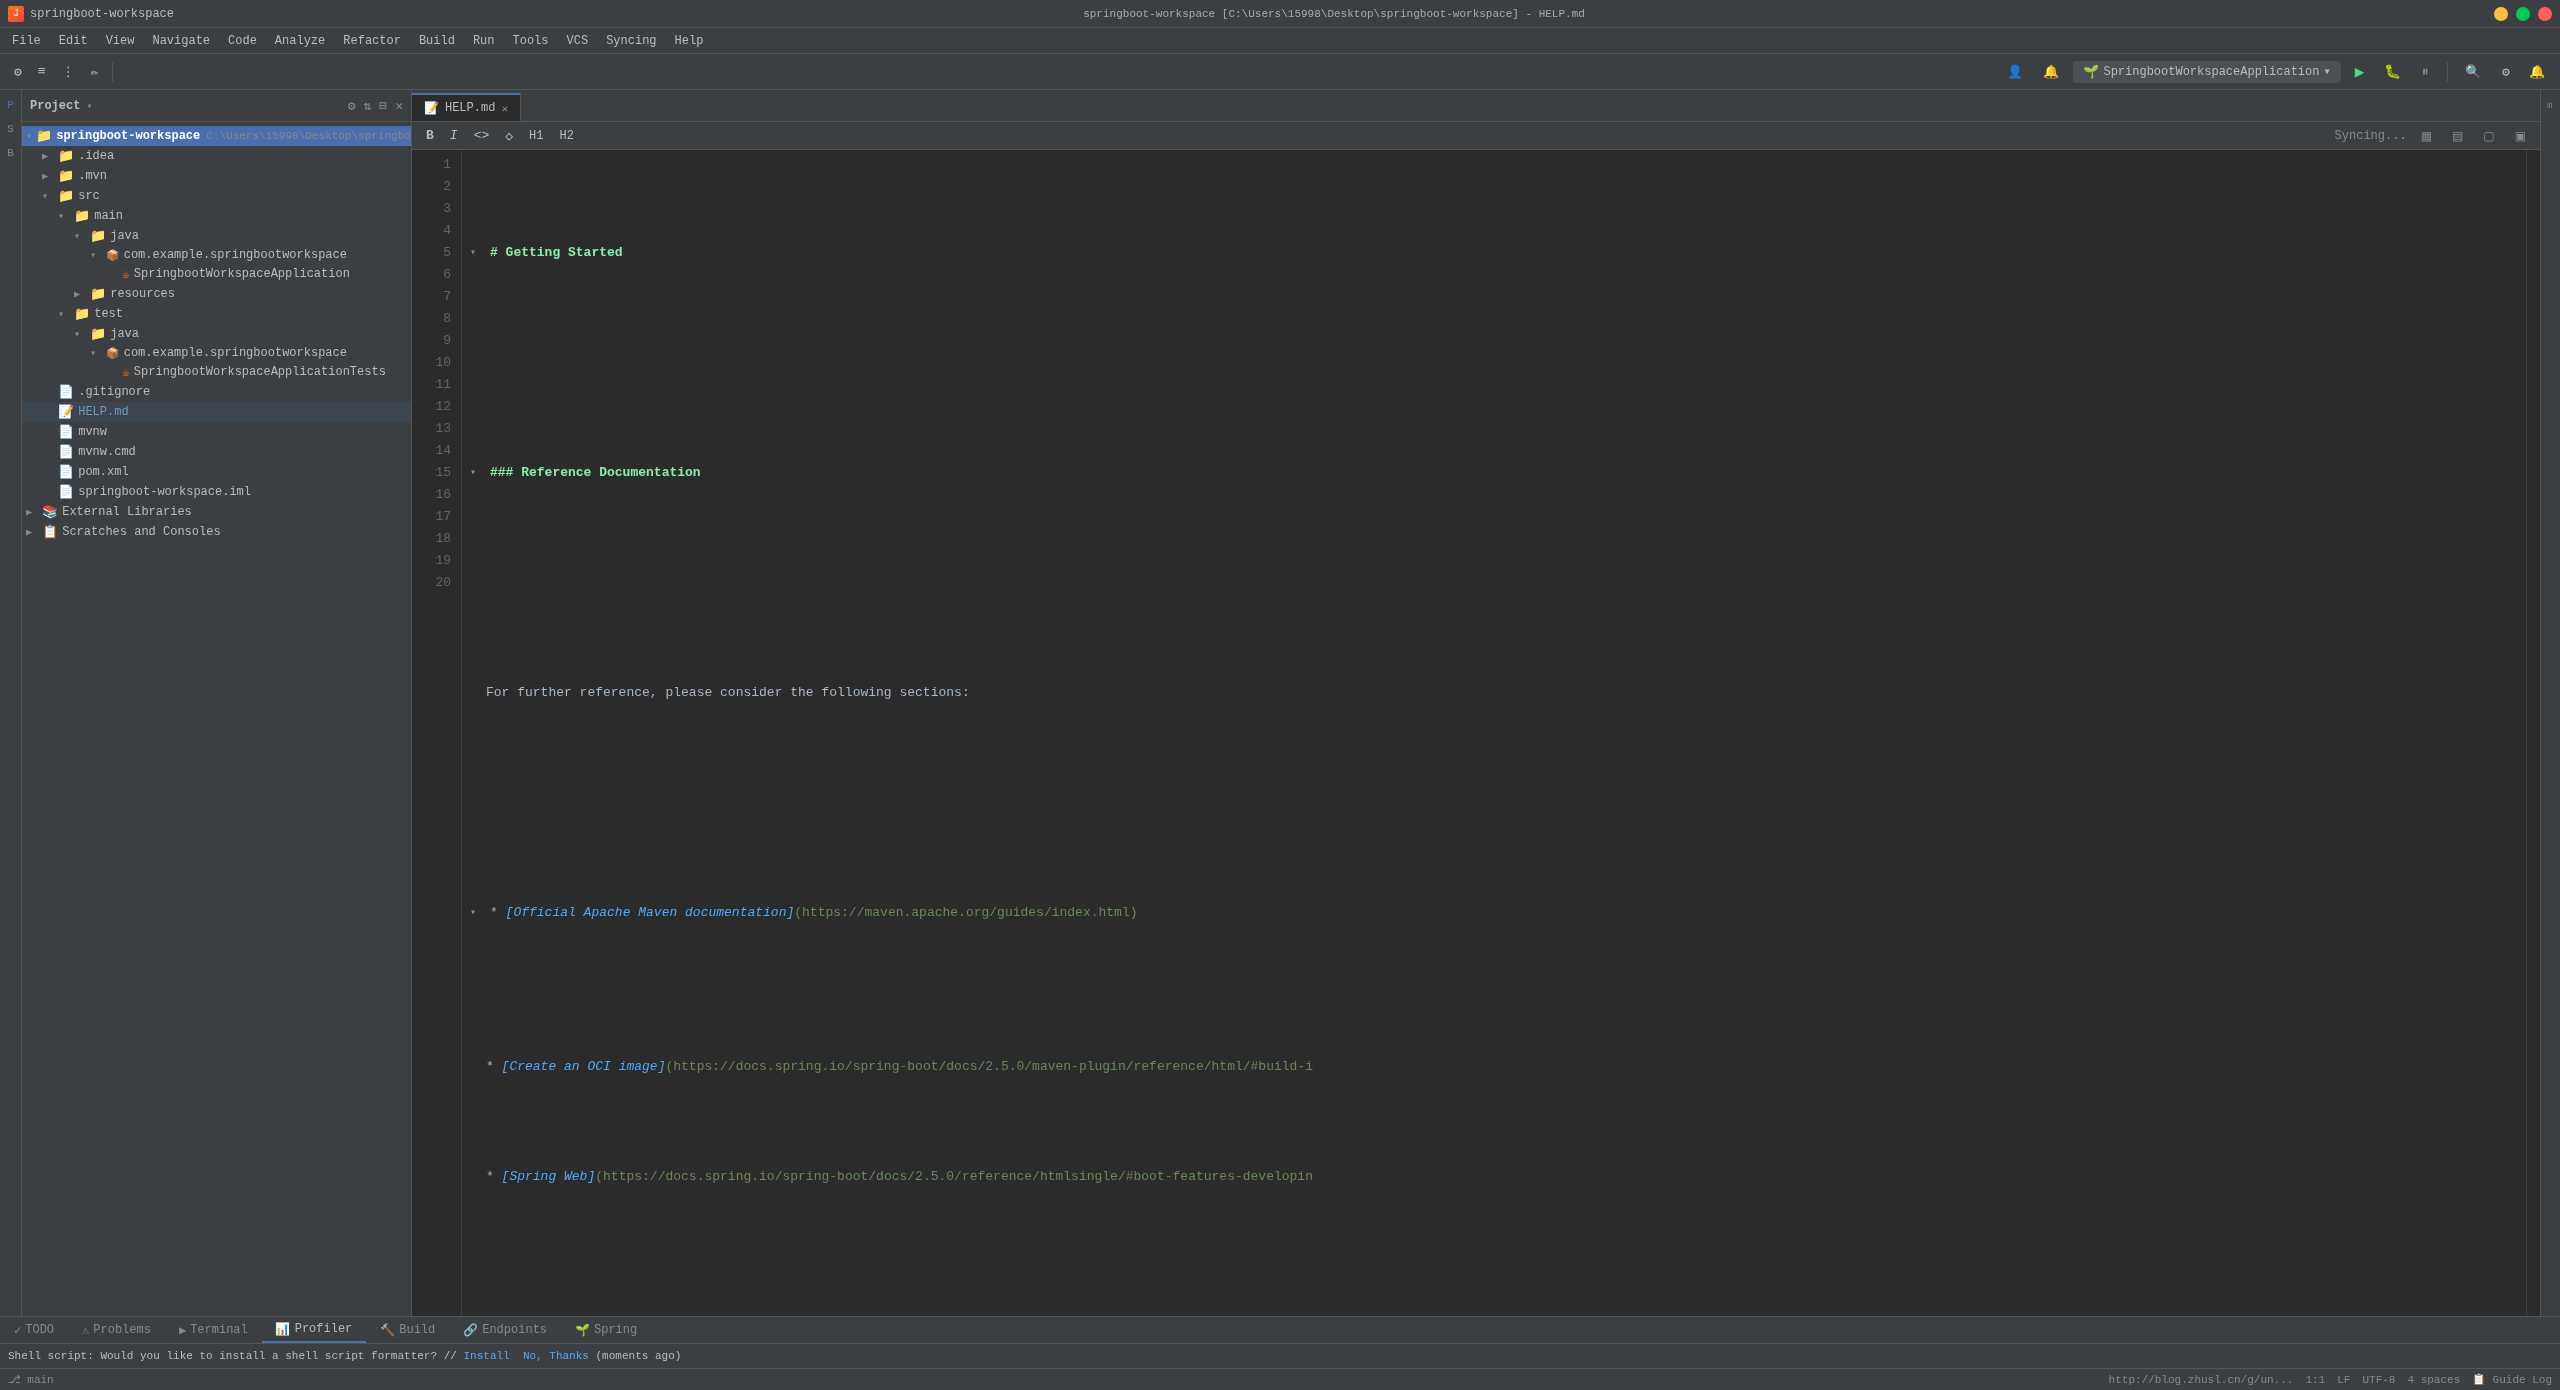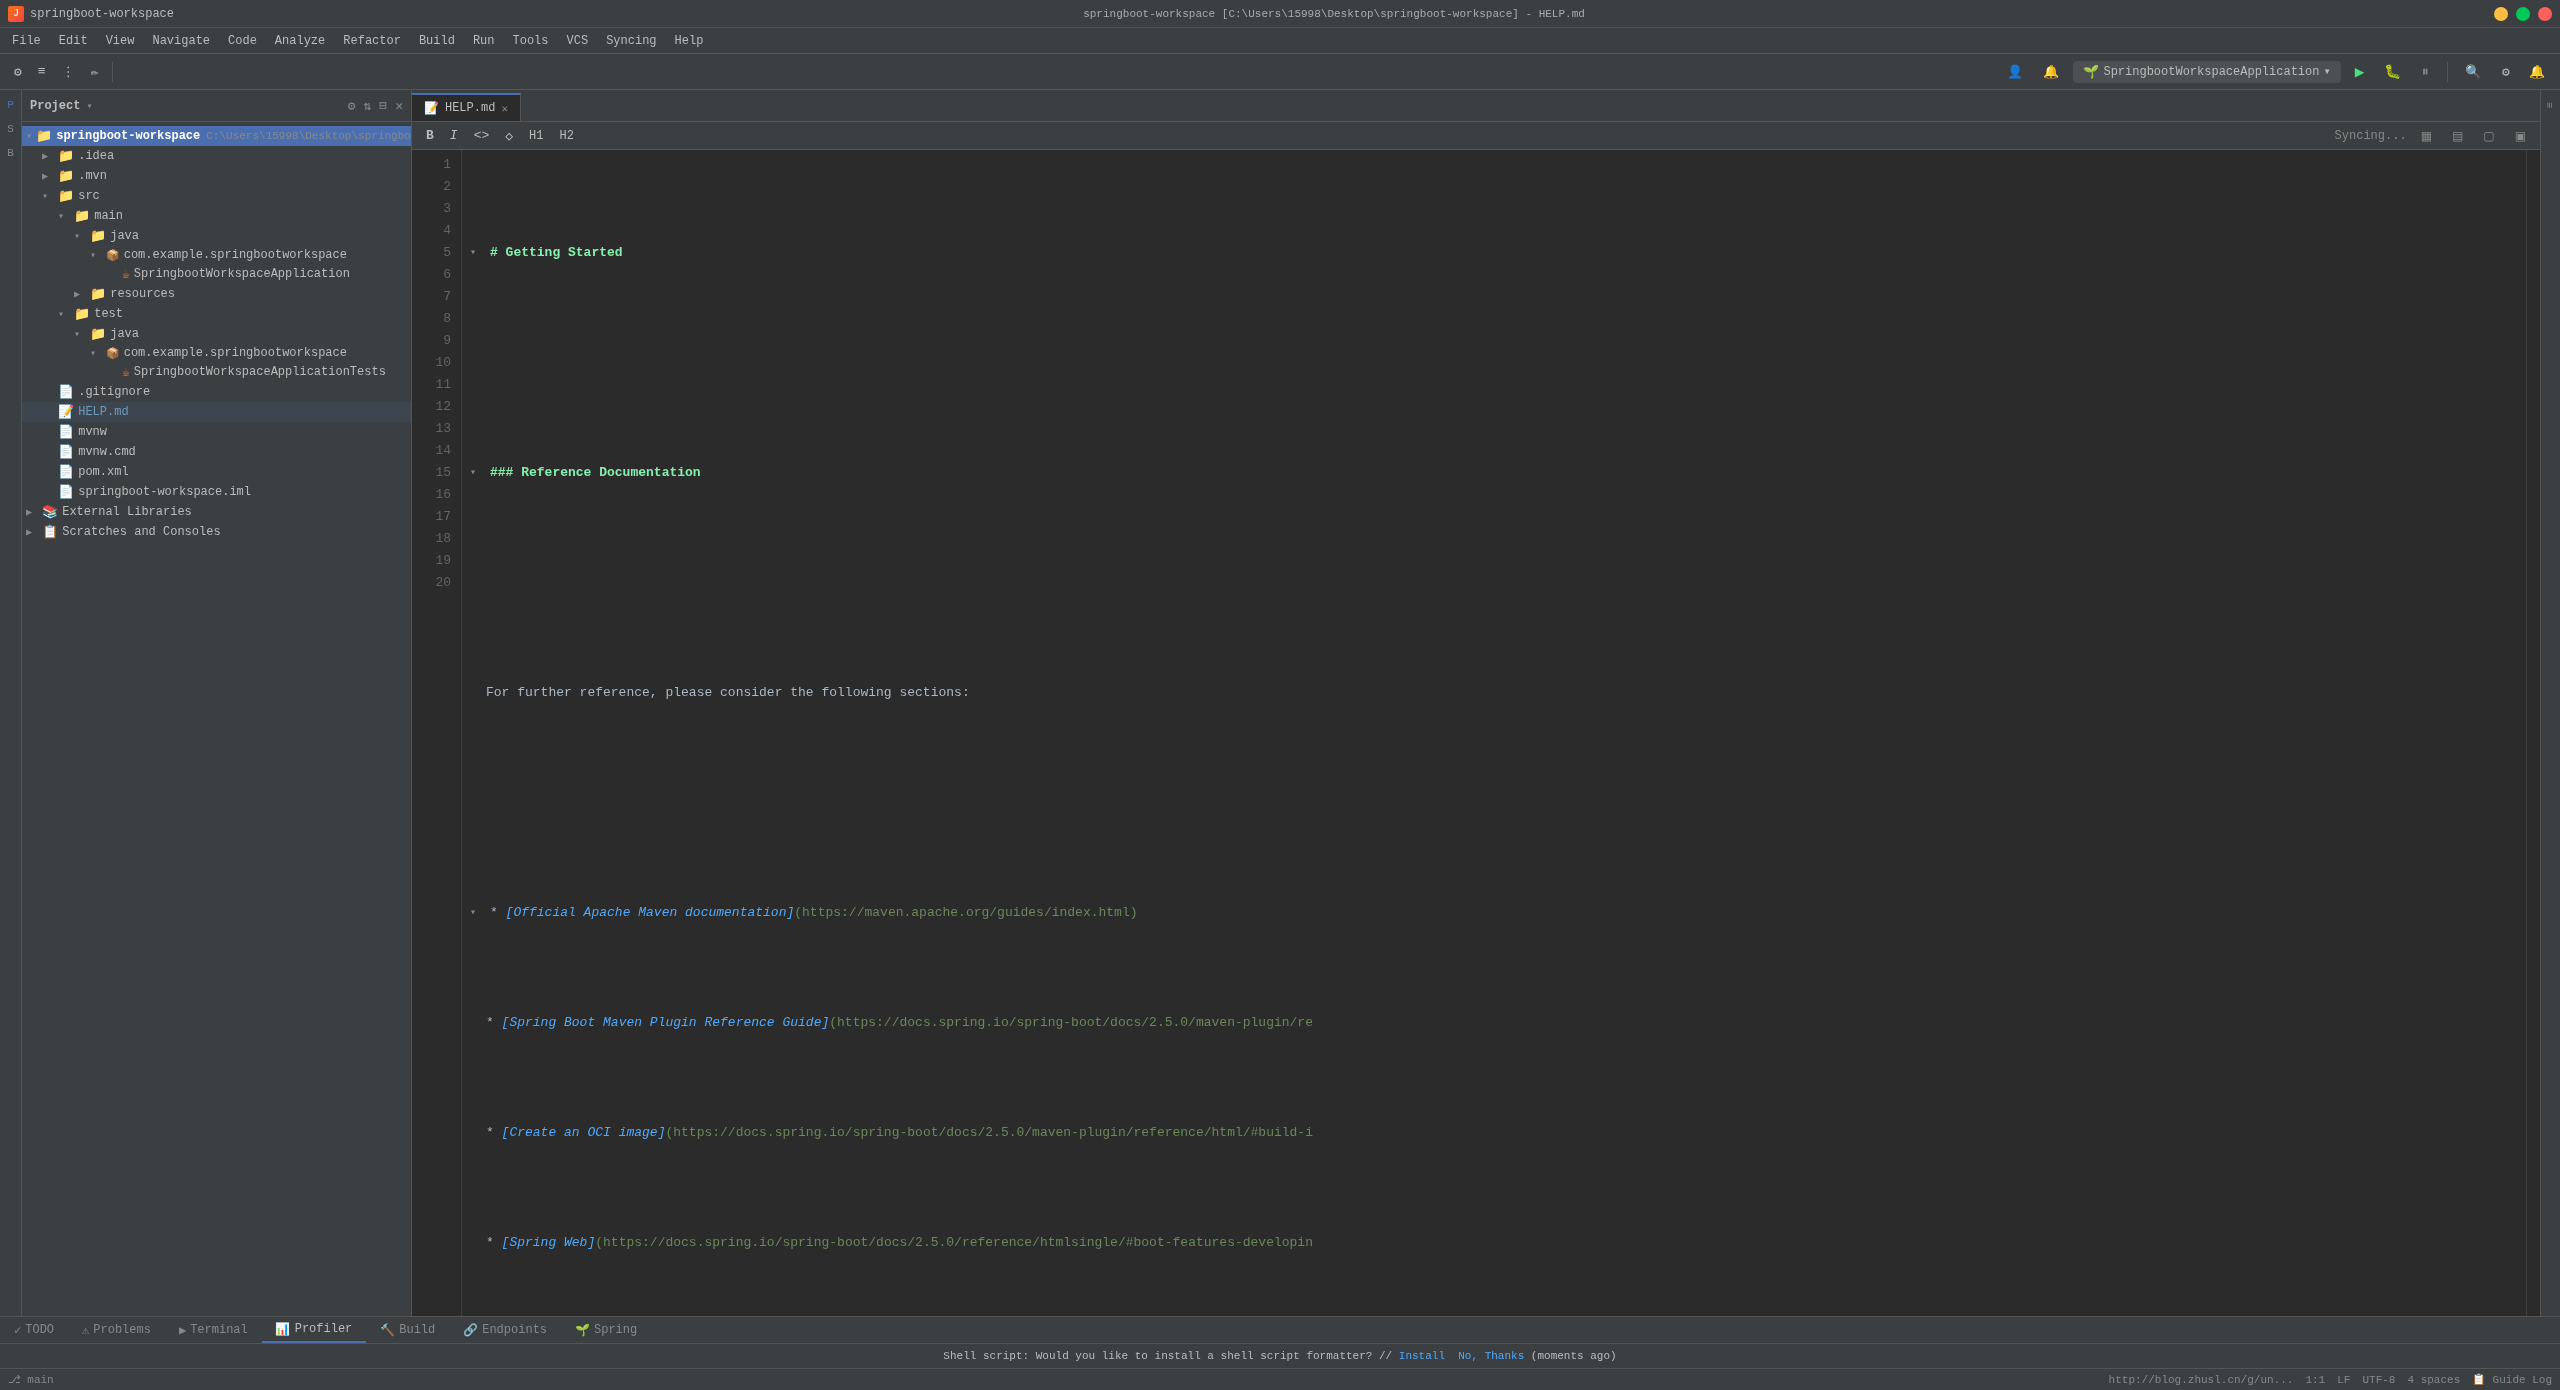--- a/index.html
+++ b/index.html
@@ -310,21 +310,21 @@
     }
     .bottom-tab.active {
       color: #bbbbbb;
       border-bottom: 2px solid #4b6eaf;
     }
     #status-bar {
       height: 24px;
       background: #3c3f41;
       display: flex;
       align-items: center;
-      justify-content: center;
+      justify-content: flex-start;
       padding: 0 8px;
     }
     .shell-link {
       color: #4daafc;
       cursor: pointer;
       text-decoration: none;
     }
 
     
     #app-status-bar {
@@ -712,24 +712,20 @@
             <span class="line-content"></span>
           </div>
 
           
           <div class="code-line">
             <span class="fold-arrow" style="color:#888;font-size:10px;margin-right:4px;">▾</span>
             <span class="line-content"><span style="color:#a9b7c6;">* </span><span style="color:#4daafc;font-style:italic;">[Official Apache Maven documentation]</span><span style="color:#6a8759;">(https://maven.apache.org/guides/index.html)</span></span>
           </div>
 
           
-          <div class="code-line">
-            <span class="fold-arrow" style="opacity:0;">▾</span>
-            <span class="line-content"><span style="color:#a9b7c6;">* </span><span style="color:#4daafc;font-style:italic;">[Spring Boot Maven Plugin Reference Guide]</span><span style="color:#6a8759;">(https://docs.spring.io/spring-boot/docs/2.5.0/maven-plugin/re</span></span>
-          </div>
 
           
           <div class="code-line">
             <span class="fold-arrow" style="opacity:0;">▾</span>
             <span class="line-content"><span style="color:#a9b7c6;">* </span><span style="color:#4daafc;font-style:italic;">[Create an OCI image]</span><span style="color:#6a8759;">(https://docs.spring.io/spring-boot/docs/2.5.0/maven-plugin/reference/html/#build-i</span></span>
           </div>
 
           
           <div class="code-line">
             <span class="fold-arrow" style="opacity:0;">▾</span>

